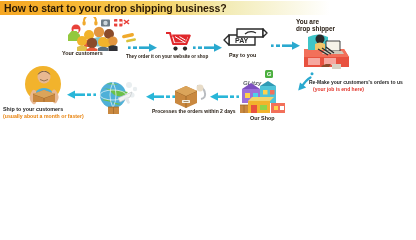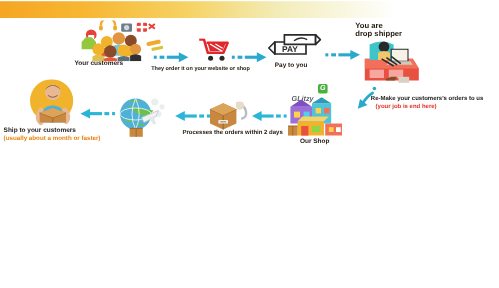--- a/index.html
+++ b/index.html
@@ -38,20 +38,21 @@
   
   .art{position:absolute;}
   .art svg{display:block;}
 </style>
 </head>
 <body>
 
 <div id="wrap">
 
   <div class="title-bar"></div>
+  <div class="title-txt">How to start to your drop shipping business?</div>
 
   <div class="art" style="left:62px;top:17px;">
     <svg width="78" height="34" viewBox="0 0 78 34">
 
       <circle cx="14" cy="12" r="4.5" fill="#e8413a"></circle>
       <path d="M11.5 12.2h5v3.2h-5z" fill="#fff"></path>
       <path d="M22 4 a6 6 0 0 1 12 0" fill="none" stroke="#f0a92c" stroke-width="2"></path>
       <rect x="20.5" y="4" width="3.2" height="4.4" rx="1.4" fill="#f0a92c"></rect>
       <rect x="32.3" y="4" width="3.2" height="4.4" rx="1.4" fill="#f0a92c"></rect>
       <rect x="39" y="2.5" width="9" height="7" rx="1" fill="#6f7d88"></rect>

